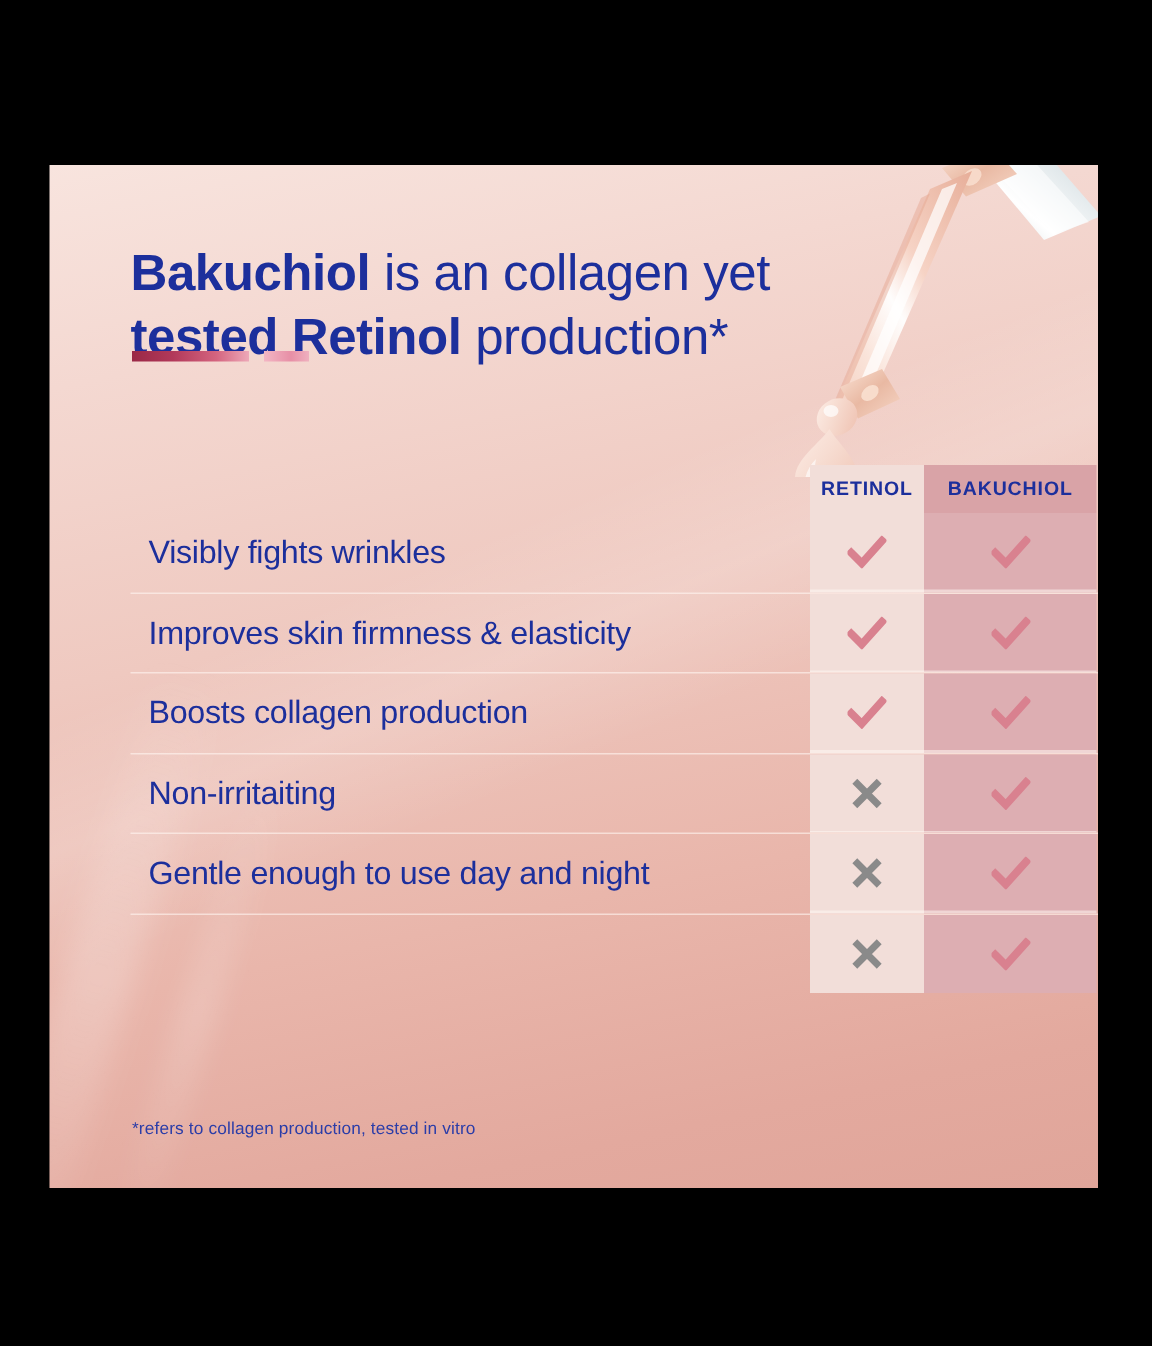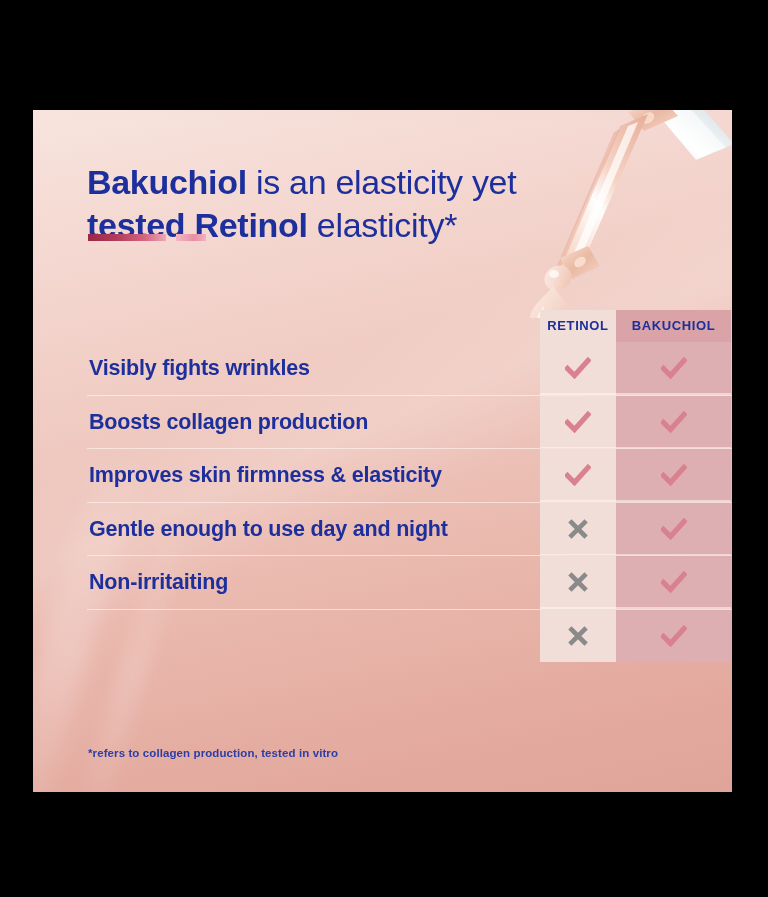--- a/index.html
+++ b/index.html
@@ -132,28 +132,28 @@
 
   .row {
     position: relative;
     height: 52.5px;
     border-bottom: 1.5px solid rgba(255,246,240,0.62);
   }
   .row:last-child { border-bottom: none; }
 
   .row-label {
     position: absolute;
-    left: 2px;
+    left: 12px;
     top: 0;
     height: 52.5px;
     line-height: 52.5px;
     width: 445px;
     color: #1c2f9c;
     font-size: 21.5px;
-    font-weight: 700;
+    font-weight: 400;
     letter-spacing: -0.2px;
     white-space: nowrap;
   }
 
   .cell {
     position: absolute;
     top: 0;
     height: 52.5px;
     display: flex;
     align-items: center;
@@ -176,21 +176,21 @@
   .mark { position: relative; z-index: 2; }
   .mark svg { display: block; }
 
   
   #footnote {
     position: absolute;
     left: 55px;
     top: 637px;
     color: #2b3da8;
     font-size: 11.5px;
-    font-weight: 700;
+    font-weight: 400;
     letter-spacing: 0.1px;
   }
 </style>
 </head>
 <body>
 
 <div id="canvas">
 
   <div id="card">
 
@@ -246,21 +246,21 @@
                  C 63 198, 76 208, 76 221
                  C 76 234, 67 243, 55 243
                  C 43 243, 34 234, 34 221
                  C 34 208, 50 198, 57 188 Z" fill="url(#dropGrad)" opacity="0.96"></path>
         <path d="M48 208 C 42 214, 39 222, 41 230 C 44 236, 50 238, 52 234 C 48 228, 46 218, 48 208 Z" fill="#ffffff" opacity="0.62"></path>
         <ellipse cx="64" cy="232" rx="7" ry="5" fill="#e8b9a4" opacity="0.45"></ellipse>
       </svg>
     </div>
 
     <h1 id="headline">
-      <b>Bakuchiol</b><span> is an elasticity yet </span><b>tested </b><b>Retinol</b><span> elasticity*</span>
+      <b>Bakuchiol</b><span> is an collagen yet </span><b>tested </b><b>Retinol</b><span> production*</span>
     </h1>
 
     <div id="rule">
       <span class="seg1"></span>
       <span class="seg2"></span>
     </div>
 
     <div id="table">
 
       <div class="thead">
@@ -280,72 +280,72 @@
             </div>
             <div class="cell bakuchiol">
               <span class="mark">
                 <svg width="26" height="22" viewBox="0 0 26 22">
                   <path d="M2.5 11.5 L9.5 18.5 L23 3.5" fill="none" stroke="#d9818f" stroke-width="5.2" stroke-linecap="square" stroke-linejoin="miter"></path>
                 </svg>
               </span>
             </div>
           </div>
           <div class="row">
+            <div class="row-label">Improves skin firmness &amp; elasticity</div>
+            <div class="cell retinol">
+              <span class="mark">
+                <svg width="26" height="22" viewBox="0 0 26 22">
+                  <path d="M2.5 11.5 L9.5 18.5 L23 3.5" fill="none" stroke="#d9818f" stroke-width="5.2" stroke-linecap="square" stroke-linejoin="miter"></path>
+                </svg>
+              </span>
+            </div>
+            <div class="cell bakuchiol">
+              <span class="mark">
+                <svg width="26" height="22" viewBox="0 0 26 22">
+                  <path d="M2.5 11.5 L9.5 18.5 L23 3.5" fill="none" stroke="#d9818f" stroke-width="5.2" stroke-linecap="square" stroke-linejoin="miter"></path>
+                </svg>
+              </span>
+            </div>
+          </div>
+          <div class="row">
             <div class="row-label">Boosts collagen production</div>
             <div class="cell retinol">
               <span class="mark">
                 <svg width="26" height="22" viewBox="0 0 26 22">
                   <path d="M2.5 11.5 L9.5 18.5 L23 3.5" fill="none" stroke="#d9818f" stroke-width="5.2" stroke-linecap="square" stroke-linejoin="miter"></path>
                 </svg>
               </span>
             </div>
             <div class="cell bakuchiol">
               <span class="mark">
                 <svg width="26" height="22" viewBox="0 0 26 22">
                   <path d="M2.5 11.5 L9.5 18.5 L23 3.5" fill="none" stroke="#d9818f" stroke-width="5.2" stroke-linecap="square" stroke-linejoin="miter"></path>
                 </svg>
               </span>
             </div>
           </div>
           <div class="row">
-            <div class="row-label">Improves skin firmness &amp; elasticity</div>
-            <div class="cell retinol">
-              <span class="mark">
-                <svg width="26" height="22" viewBox="0 0 26 22">
-                  <path d="M2.5 11.5 L9.5 18.5 L23 3.5" fill="none" stroke="#d9818f" stroke-width="5.2" stroke-linecap="square" stroke-linejoin="miter"></path>
-                </svg>
-              </span>
-            </div>
-            <div class="cell bakuchiol">
-              <span class="mark">
-                <svg width="26" height="22" viewBox="0 0 26 22">
-                  <path d="M2.5 11.5 L9.5 18.5 L23 3.5" fill="none" stroke="#d9818f" stroke-width="5.2" stroke-linecap="square" stroke-linejoin="miter"></path>
-                </svg>
-              </span>
-            </div>
-          </div>
-          <div class="row">
-            <div class="row-label">Gentle enough to use day and night</div>
+            <div class="row-label">Non-irritaiting</div>
             <div class="cell retinol">
               <span class="mark">
                 <svg width="20" height="20" viewBox="0 0 20 20">
                   <path d="M3.5 3.5 L16.5 16.5 M16.5 3.5 L3.5 16.5" fill="none" stroke="#8a8a8a" stroke-width="4.6" stroke-linecap="square"></path>
                 </svg>
               </span>
             </div>
             <div class="cell bakuchiol">
               <span class="mark">
                 <svg width="26" height="22" viewBox="0 0 26 22">
                   <path d="M2.5 11.5 L9.5 18.5 L23 3.5" fill="none" stroke="#d9818f" stroke-width="5.2" stroke-linecap="square" stroke-linejoin="miter"></path>
                 </svg>
               </span>
             </div>
           </div>
           <div class="row">
-            <div class="row-label">Non-irritaiting</div>
+            <div class="row-label">Gentle enough to use day and night</div>
             <div class="cell retinol">
               <span class="mark">
                 <svg width="20" height="20" viewBox="0 0 20 20">
                   <path d="M3.5 3.5 L16.5 16.5 M16.5 3.5 L3.5 16.5" fill="none" stroke="#8a8a8a" stroke-width="4.6" stroke-linecap="square"></path>
                 </svg>
               </span>
             </div>
             <div class="cell bakuchiol">
               <span class="mark">
                 <svg width="26" height="22" viewBox="0 0 26 22">

